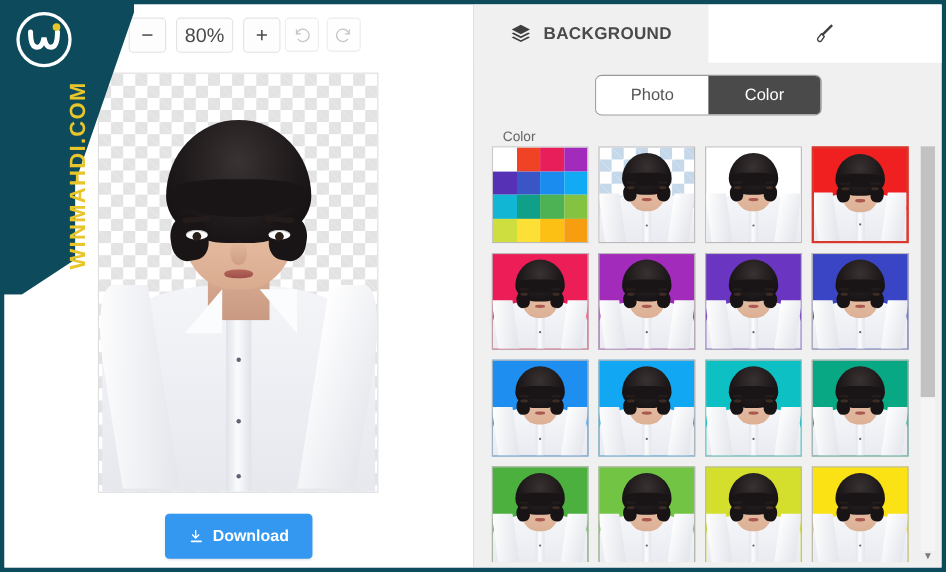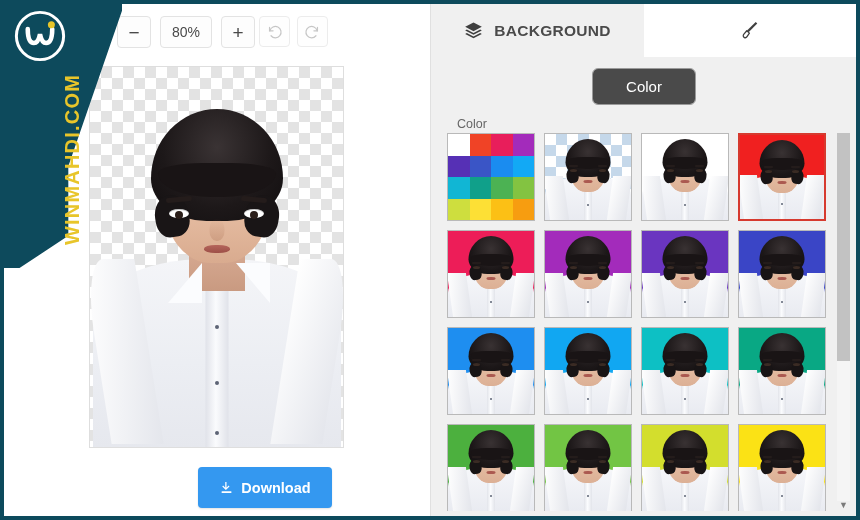--- a/index.html
+++ b/index.html
@@ -51,21 +51,21 @@
     color: #4a4a4a;
     font-size: 19px; line-height: 1;
     cursor: pointer;
   }
   .zoom-val {
     width: 52px; height: 32px;
     border: 1px solid #e3e3e3;
     border-radius: 4px;
     background: #fdfdfd;
     display: flex; align-items: center; justify-content: center;
-    font-size: 14px; color: #4a4a4a;
+    font-size: 18px; color: #4a4a4a;
   }
   .history-group {
     position: absolute;
     left: 255px; top: 12px;
     display: flex; align-items: center; gap: 7px;
   }
   .hbtn {
     width: 31px; height: 31px;
     border: 1px solid #ececec;
     border-radius: 4px;
@@ -186,21 +186,20 @@
   .download-btn {
     position: absolute;
     left: 146px; top: 463px;
     width: 134px; height: 41px;
     background: #3498f0;
     border-radius: 4px;
     display: flex; align-items: center; justify-content: center; gap: 7px;
     color: #ffffff; font-size: 14.5px; font-weight: bold;
     cursor: pointer;
     box-shadow: 0 1px 2px rgba(0,0,0,.12);
-    margin-left: 48px;
   }
   .download-btn svg { display:block; }
 
   
   .right-panel {
     position: absolute;
     left: 426px; top: 0;
     width: 426px; height: 512px;
     background: #f0f0f0;
     border-left: 1px solid #e0e0e0;
@@ -474,20 +473,21 @@
         <div class="tab inactive">
           <svg width="19" height="19" viewBox="0 0 24 24" fill="none" stroke="#3f3f3f" stroke-width="1.6" stroke-linejoin="round">
             <path d="M20.5 3.2 9.6 14.1l-2-2L18.6 1.3z" fill="#3f3f3f" stroke="none"></path>
             <path d="M7.3 12.3 3.4 17c-1 1.3-.6 3 .6 3.7 1.3.8 2.9.2 3.6-.9l3-4.5z"></path>
           </svg>
         </div>
       </div>
 
       <div class="seg-wrap">
         <div class="segmented">
+          <div class="seg off">Photo</div>
           <div class="seg on">Color</div>
         </div>
       </div>
 
       <div class="color-label">Color</div>
 
       <div class="swatch-scroll">
         <div class="grid" id="swatch-grid">
             <div class="cell" style="display: grid; grid-template-columns: repeat(4, 1fr); grid-template-rows: repeat(4, 1fr);">
               <div style="background: rgb(255, 255, 255);"></div>

